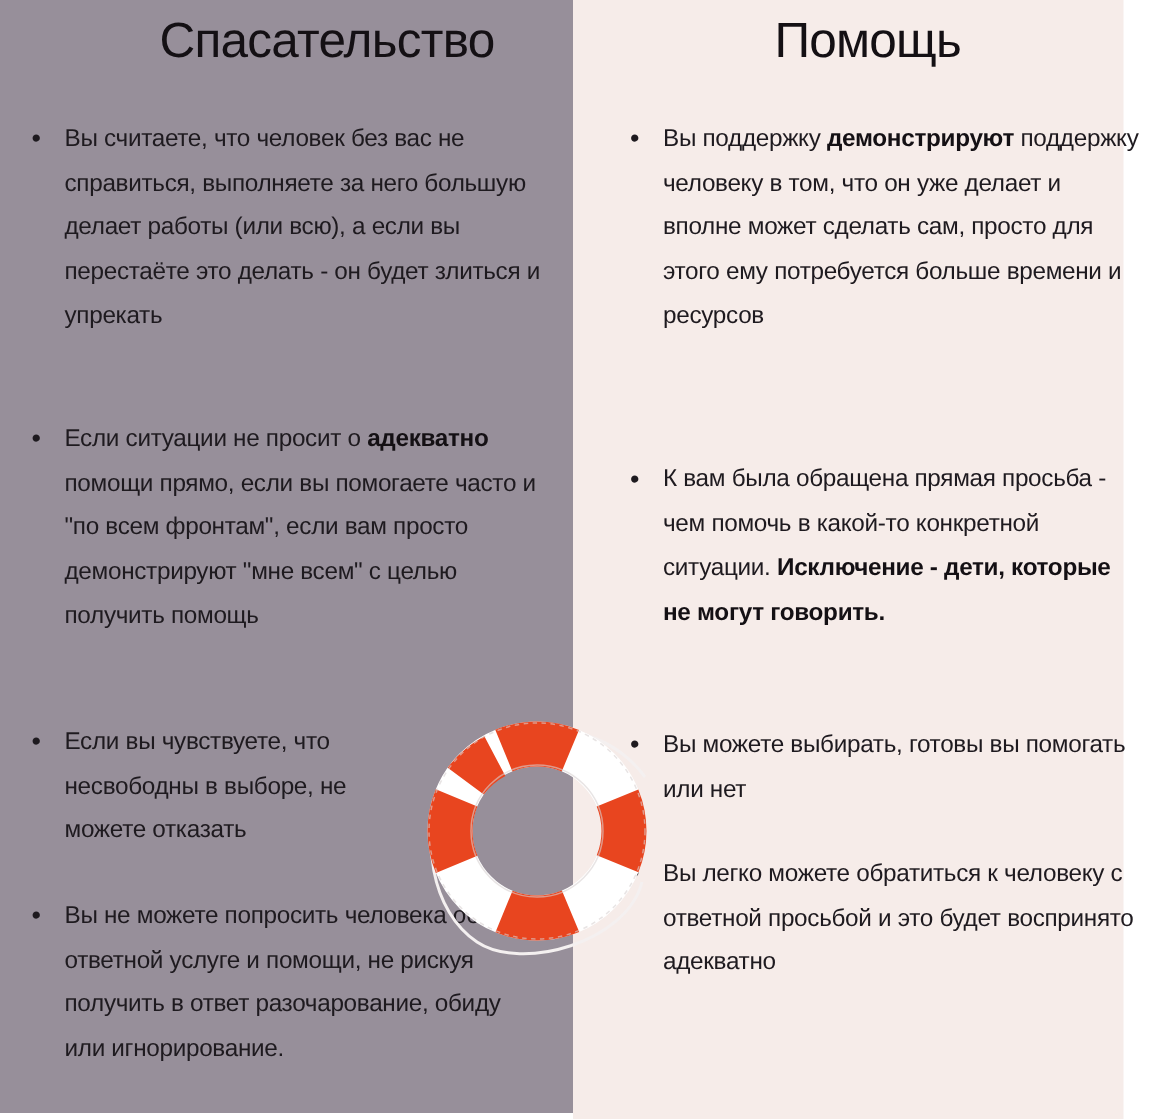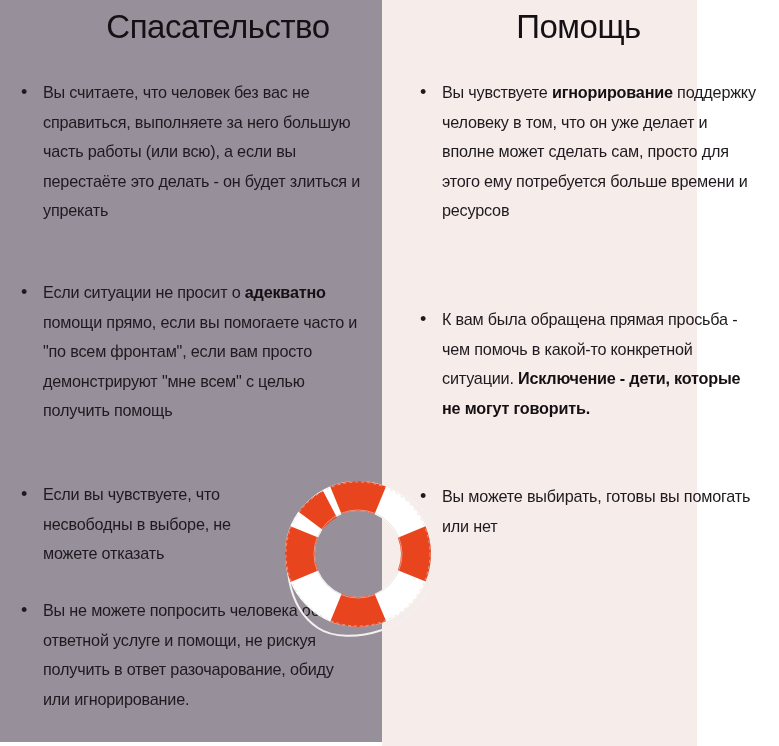--- a/index.html
+++ b/index.html
@@ -1,38 +1,38 @@
 <!DOCTYPE html>
 <html><head>
 <meta charset="utf-8">
 <style>
   html, body { margin:0; padding:0; }
   body { width:779px; height:746px; background:#ffffff; position:relative; overflow:hidden; font-family:"Liberation Serif", serif; }
   .left { position:absolute; left:0; top:0; width:382px; height:742px; background:#978f9a; }
-  .right { position:absolute; left:382px; top:0; width:315px; height:746px; background:#f6ece9; }
+  .right { position:absolute; left:382px; top:0; width:367px; height:746px; background:#f6ece9; }
   .title { position:absolute; top:8px; font-family:"Liberation Sans", sans-serif; font-size:33px; color:#141014; text-align:center; letter-spacing:-0.5px; }
   .left .title { left:0; width:436px; }
   .right .title { left:0; width:393px; }
   .item { position:absolute; font-size:18px; line-height:29.5px; color:#1e1a1f; }
   .left .item { left:43px; width:320px; }
   .right .item { left:60px; width:320px; }
   .bullet { position:absolute; left:-22px; top:0; font-size:18px; }
   .left .item, .right .item { font-family:"Liberation Sans", sans-serif; font-size:16.2px; letter-spacing:-0.2px; }
   b { font-weight:bold; color:#141014; }
   .buoy { position:absolute; left:278px; top:478px; width:160px; height:160px; }
 </style>
 </head>
 <body>
 
 <div class="left">
   <div class="title">Спасательство</div>
 
   <div class="item" style="top:78px;">
     <span class="bullet">•</span>
-    <span>Вы считаете, что человек без вас не справиться, выполняете за него большую часть работы (или всю), а если вы перестаёте это делать - он будет злиться и упрекать</span>
+    <span>Вы считаете, что человек без вас не справиться, выполняете за него большую делает работы (или всю), а если вы перестаёте это делать - он будет злиться и упрекать</span>
   </div>
 
   <div class="item" style="top:278px;">
     <span class="bullet">•</span>
     <span>Если ситуации не просит о </span><b>адекватно</b><span> помощи прямо, если вы помогаете часто и "по всем фронтам", если вам просто демонстрируют "мне всем" с целью получить помощь</span>
   </div>
 
   <div class="item" style="top:480px; width:245px;">
     <span class="bullet">•</span>
     <span>Если вы чувствуете, что несвободны в выборе, не можете отказать</span>
@@ -42,33 +42,37 @@
     <span class="bullet">•</span>
     <span>Вы не можете попросить человека об ответной услуге и помощи, не рискуя получить в ответ разочарование, обиду или игнорирование.</span>
   </div>
 </div>
 
 <div class="right">
   <div class="title">Помощь</div>
 
   <div class="item" style="top:78px;">
     <span class="bullet">•</span>
-    <span>Вы чувствуете </span><b>игнорирование</b><span> поддержку человеку в том, что он уже делает и вполне может сделать сам, просто для этого ему потребуется больше времени и ресурсов</span>
+    <span>Вы поддержку </span><b>демонстрируют</b><span> поддержку человеку в том, что он уже делает и вполне может сделать сам, просто для этого ему потребуется больше времени и ресурсов</span>
   </div>
 
   <div class="item" style="top:305px;">
     <span class="bullet">•</span>
     <span>К вам была обращена прямая просьба - чем помочь в какой-то конкретной ситуации. </span><b>Исключение - дети, которые не могут говорить.</b>
   </div>
 
   <div class="item" style="top:482px;">
     <span class="bullet">•</span>
     <span> Вы можете выбирать, готовы вы помогать или нет</span>
   </div>
 
+  <div class="item" style="top:568px;">
+    <span class="bullet">•</span>
+    <span>Вы легко можете обратиться к человеку с ответной просьбой и это будет воспринято адекватно</span>
+  </div>
 </div>
 
 <svg class="buoy" viewBox="0 0 160 160">
   <path d="M20 40 C 0 80, 10 130, 40 150 C 70 170, 140 150, 150 110" fill="none" stroke="#f4f0f0" stroke-width="2"></path>
   <path d="M60 12 C 90 2, 130 10, 152 40" fill="none" stroke="#f4f0f0" stroke-width="2"></path>
   <circle cx="80" cy="76" r="58" fill="none" stroke="#ffffff" stroke-width="30"></circle>
   <g fill="none" stroke="#e8451f" stroke-width="30">
     <path d="M 80 76 m -41 -41 a 58 58 0 0 1 22 -13" transform="rotate(-10 80 76)"></path>
   </g>
   <circle cx="80" cy="76" r="58" fill="none" stroke="#e8451f" stroke-width="30" stroke-dasharray="45.5 45.6" stroke-dashoffset="-68"></circle>

